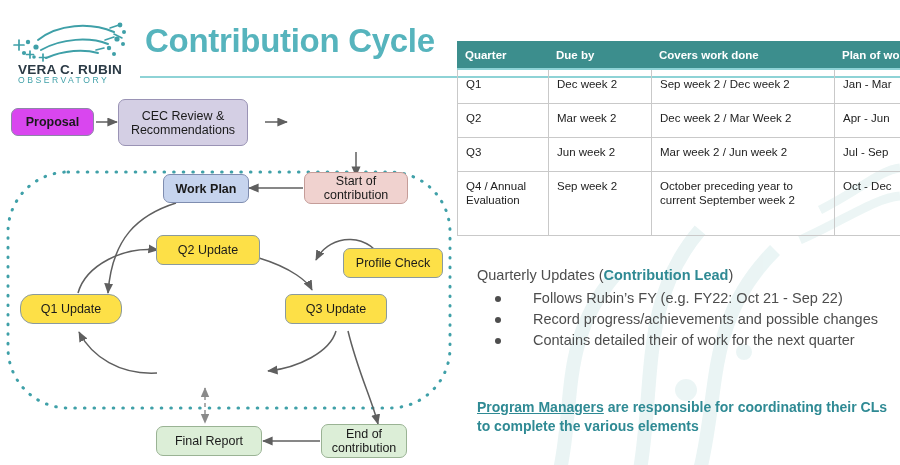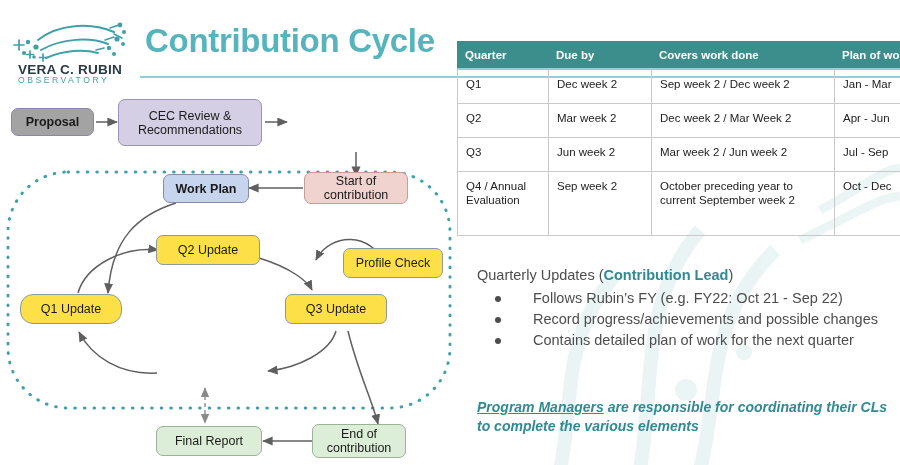--- a/index.html
+++ b/index.html
@@ -28,21 +28,21 @@
 
   
   .box{
     position:absolute;box-sizing:border-box;
     border:1px solid #8a8a8a;border-radius:7px;
     display:flex;align-items:center;justify-content:center;text-align:center;
     font-size:12.5px;line-height:1.12;color:#1a1a1a;z-index:3;
     padding:2px 4px;
   }
   .box.purple{background:#d4cfe4;border-color:#9a93b5;}
-  .box.purple-dark{background:#a3a3a3;border-color:#8d86a8;font-weight:bold;}
+  .box.purple-dark{background:#d946ef;border-color:#8d86a8;font-weight:bold;}
   .box.blue{background:#c6d4ee;border-color:#7f8db0;font-weight:bold;}
   .box.pink{background:#f0d2cf;border-color:#c59d99;}
   .box.gray{background:#fde047;border-color:#8a9a9e;}
   .box.green{background:#dceed7;border-color:#9ab394;}
 
   
   .cycle-ring{position:absolute;left:4px;top:168px;width:450px;height:244px;z-index:1;}
 
   
   .arrows{position:absolute;left:0;top:0;width:460px;height:465px;z-index:2;}
@@ -76,21 +76,21 @@
   ul.bullets li{
     position:relative;font-size:14.5px;color:#4d4d4d;
     line-height:1.32;margin:2px 0;padding-left:38px;
   }
   ul.bullets li::before{
     content:"";position:absolute;left:0;top:7px;
     width:6px;height:6px;border-radius:50%;background:#4d4d4d;
   }
   .footnote{
     position:absolute;left:477px;top:398px;width:412px;z-index:3;
-    font-size:14px;font-weight:bold;font-style:italic;color:#2f8a94;
+    font-size:14px;font-weight:bold;color:#2f8a94;
     line-height:1.34;
   }
   .footnote u{text-decoration:underline;}
 </style>
 </head>
 <body>
 
 <div id="slide">
 
   <svg class="watermark" viewBox="0 0 900 465" preserveAspectRatio="none">
@@ -188,37 +188,37 @@
     </g>
 
     <g stroke="#8a8a8a" stroke-width="1.4" fill="none" stroke-dasharray="4 3">
       <path d="M205 396 L205 423" marker-end="url(#ahd)"></path>
       <path d="M205 396 L205 388" marker-end="url(#ahd)"></path>
     </g>
   </svg>
 
   <div class="box purple-dark" style="left:11px;top:108px;width:83px;height:28px;">Proposal</div>
 
-  <div class="box purple" style="left:118px;top:99px;width:144px;height:47px;">CEC Review &amp; Recommendations</div>
+  <div class="box purple" style="left:118px;top:99px;width:130px;height:47px;">CEC Review &amp; Recommendations</div>
 
 
   <div class="box pink" style="left:304px;top:172px;width:104px;height:32px;">Start of contribution</div>
 
   <div class="box blue" style="left:163px;top:174px;width:86px;height:29px;">Work Plan</div>
 
   <div class="box gray" style="left:20px;top:294px;width:102px;height:30px;border-radius:13px;">Q1 Update</div>
 
   <div class="box gray" style="left:156px;top:235px;width:104px;height:30px;">Q2 Update</div>
 
   <div class="box gray" style="left:285px;top:294px;width:102px;height:30px;">Q3 Update</div>
 
   <div class="box gray" style="left:343px;top:248px;width:100px;height:30px;">Profile Check</div>
 
 
-  <div class="box green" style="left:312px;top:424px;width:94px;height:34px;">End of contribution</div>
+  <div class="box green" style="left:321px;top:424px;width:86px;height:34px;">End of contribution</div>
 
   <div class="box green" style="left:156px;top:426px;width:106px;height:30px;">Final Report</div>
 
   <table class="tbl">
     <thead>
       <tr>
         <th class="col-q">Quarter</th>
         <th class="col-d">Due by</th>
         <th class="col-c">Covers work done</th>
         <th class="col-p">Plan of work for</th>
@@ -250,19 +250,19 @@
         <td>Oct - Dec</td>
       </tr>
     </tbody>
   </table>
 
   <div class="right-text">
     <div class="qu-head"><span>Quarterly Updates (</span><span class="accent">Contribution Lead</span><span>)</span></div>
     <ul class="bullets">
       <li>Follows Rubin’s FY (e.g. FY22: Oct 21 - Sep 22)</li>
       <li>Record progress/achievements and possible changes</li>
-      <li>Contains detailed plan of work for the next quarter</li>
+      <li>Contains detailed their of work for the next quarter</li>
     </ul>
   </div>
 
   <div class="footnote"><u>Program Managers</u><span> are responsible for coordinating their CLs to complete the various elements</span></div>
 
 </div>
 
 </body></html>

